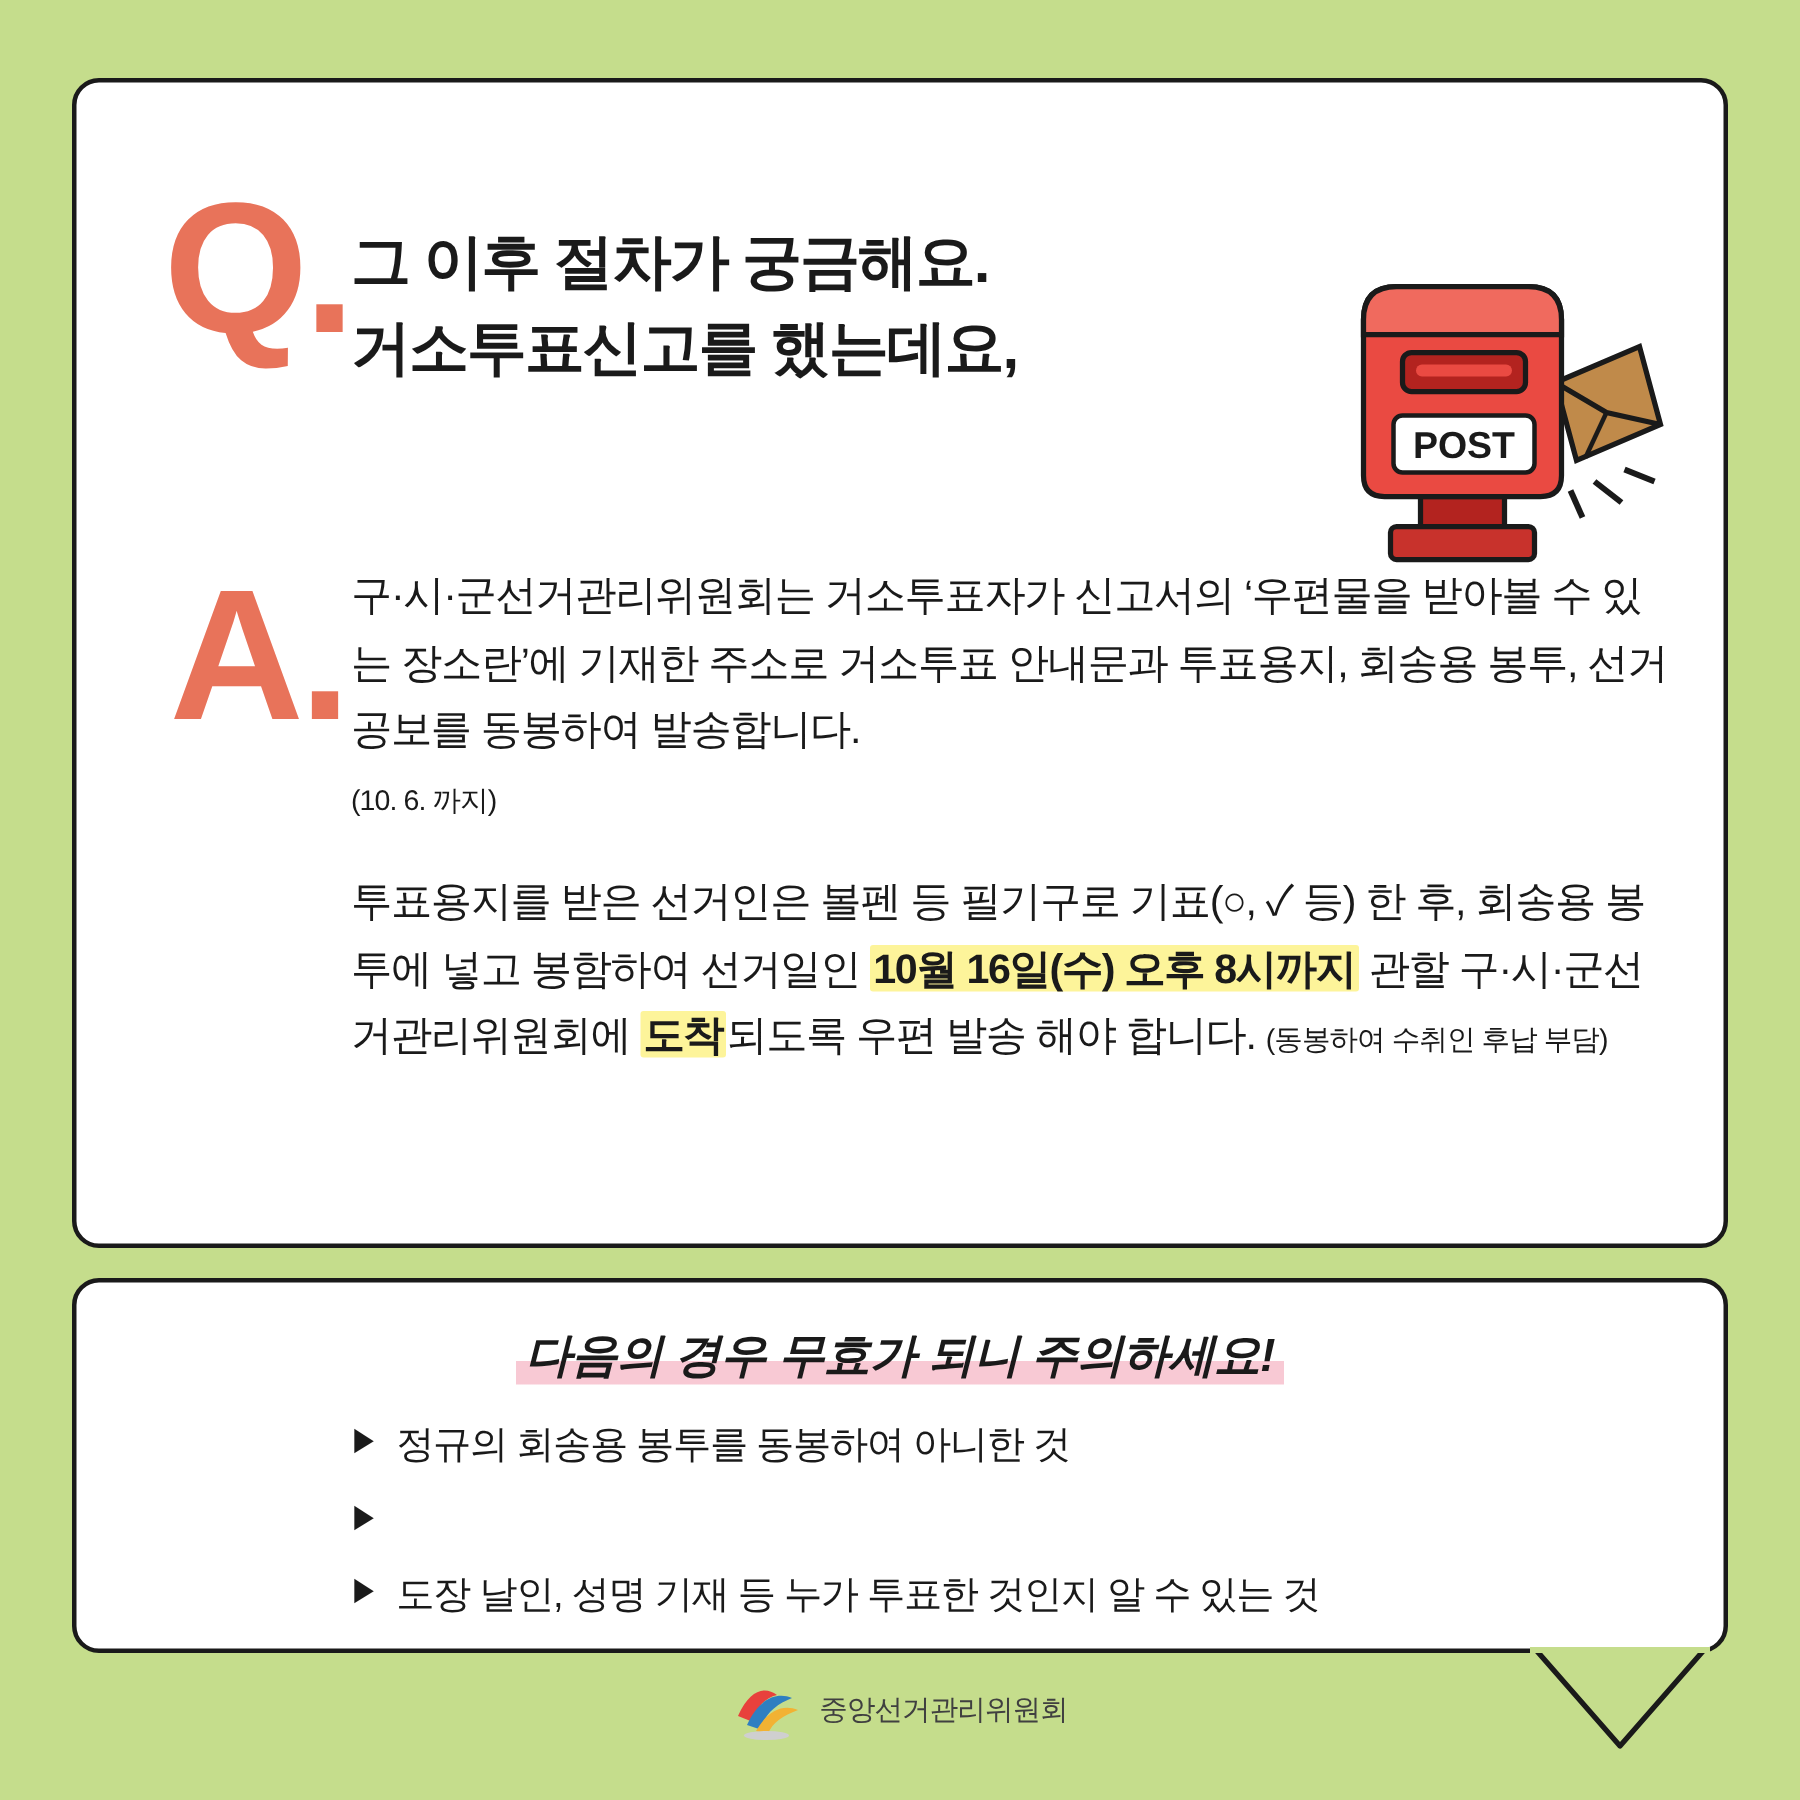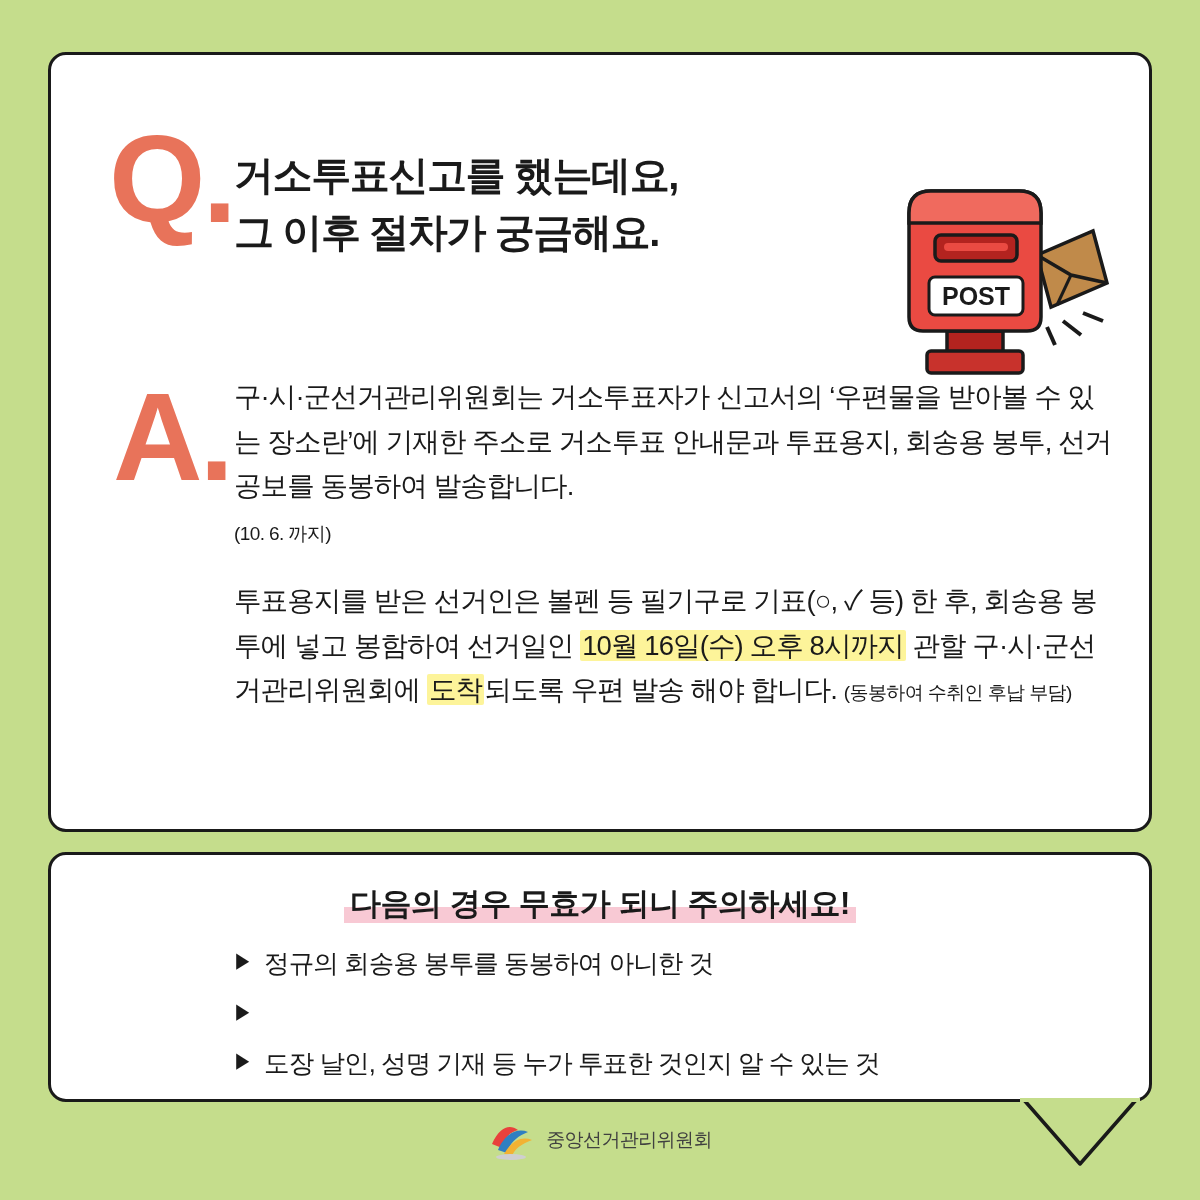--- a/index.html
+++ b/index.html
@@ -111,37 +111,39 @@
   }
   .answer p:last-child { margin-bottom: 0; }
   .small {
     font-size: 19px;
     letter-spacing: -0.6px;
   }
   .hl {
     background: #fdf49a;
     padding: 0 2px;
     border-radius: 2px;
+    font-weight: bold;
   }
 
   
   .note-title {
     position: absolute;
     left: 0;
     right: 0;
     top: 28px;
     text-align: center;
     font-size: 31px;
     font-weight: bold;
     letter-spacing: -0.5px;
     color: #1a1a1a;
   }
   .note-title span {
     background: linear-gradient(to top, #f8c9d4 0%, #f8c9d4 42%, transparent 42%);
     padding: 0 6px 2px 6px;
+    font-style: italic;
   }
   .note-list {
     position: absolute;
     left: 182px;
     top: 92px;
     right: 40px;
   }
   .note-item {
     display: flex;
     align-items: flex-start;
@@ -177,22 +179,22 @@
 </head>
 <body>
 
 <div class="page">
 
   <div class="card" id="qa-card">
 
     <div class="q-letter">Q.</div>
 
     <div class="q-text">
+      <div>그 이후 절차가 궁금해요.</div>
       <div>거소투표신고를 했는데요,</div>
-      <div>그 이후 절차가 궁금해요.</div>
     </div>
 
     <div class="mailbox">
       <svg viewBox="0 0 280 250" width="280" height="250">
 
         <g>
           <polygon points="206,120 262,96 276,148 220,172" fill="#c08a4a" stroke="#1a1a1a" stroke-width="3.5"></polygon>
           <polyline points="206,120 240,140 276,148" fill="none" stroke="#1a1a1a" stroke-width="3.5"></polyline>
           <polyline points="240,140 226,170" fill="none" stroke="#1a1a1a" stroke-width="3"></polyline>
           <line x1="232" y1="186" x2="250" y2="200" stroke="#1a1a1a" stroke-width="4"></line>

